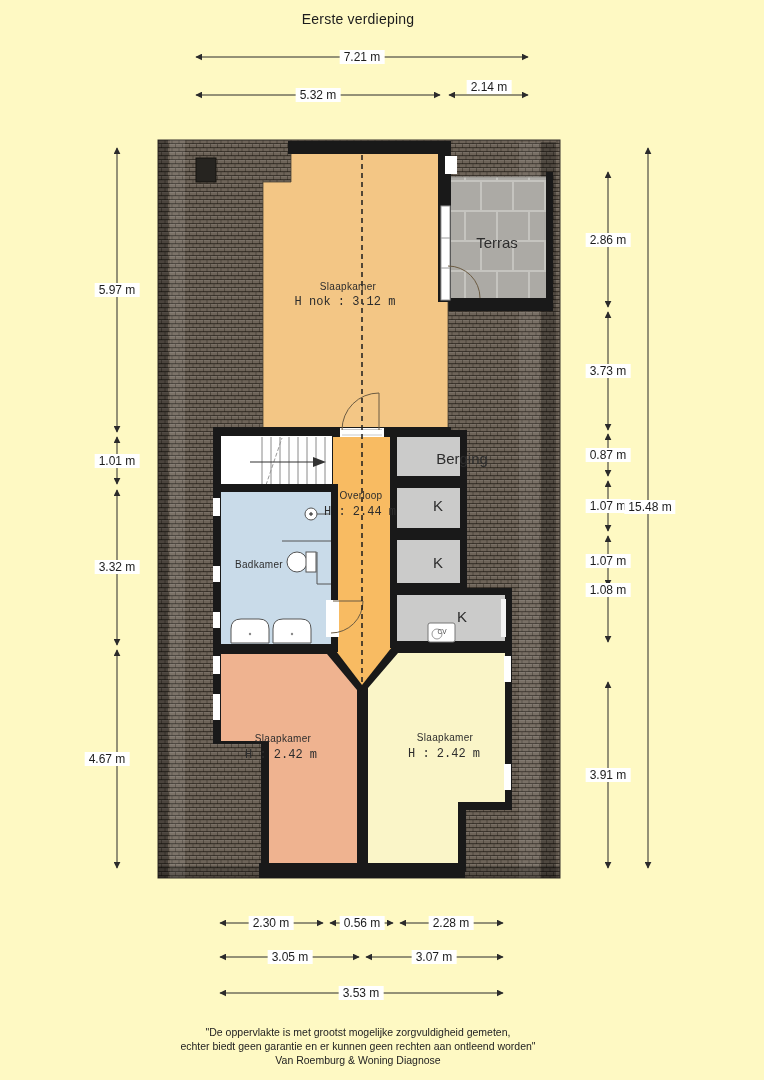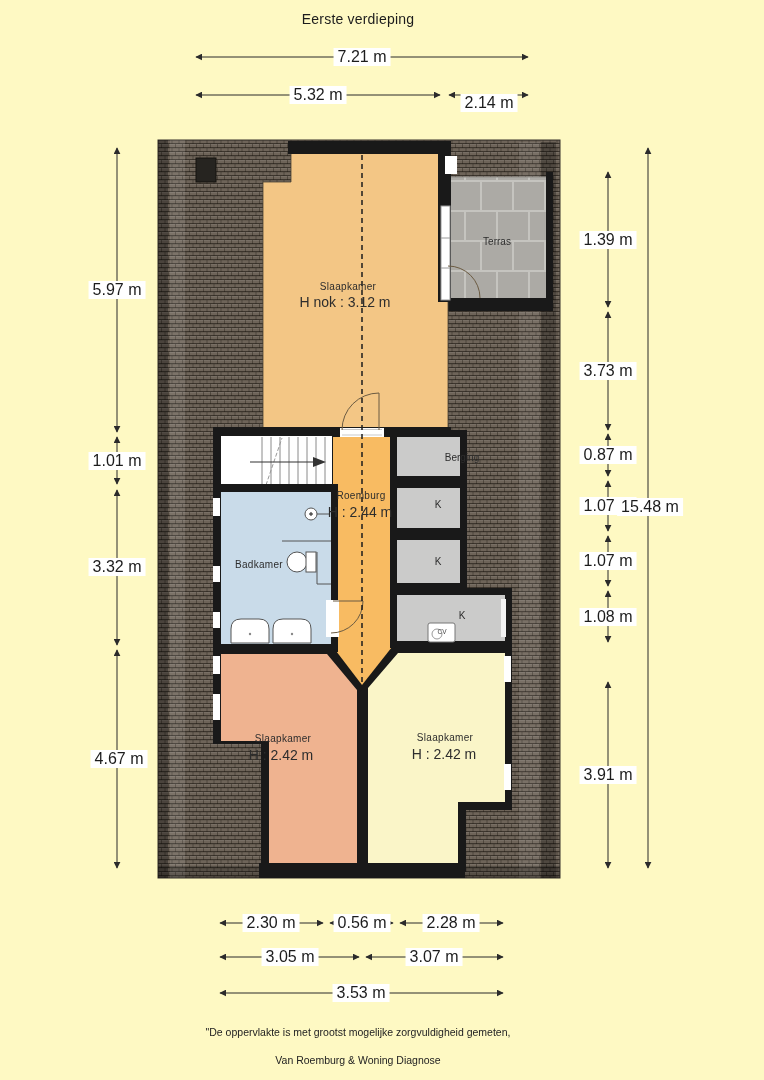--- a/index.html
+++ b/index.html
@@ -1,24 +1,24 @@
 <!DOCTYPE html>
 <html><head>
 <meta charset="utf-8">
 <style>
   html,body{margin:0;padding:0;background:#fff;}
   #page{position:relative;width:764px;height:1080px;background:#fef9c3;overflow:hidden;
         font-family:"Liberation Sans",sans-serif;}
   #plansvg{position:absolute;left:0;top:0;}
   .lbl{position:absolute;transform:translate(-50%,-50%);white-space:nowrap;line-height:1;}
   .title{font-size:14px;color:#1c1c1c;letter-spacing:0.2px;}
-  .dim{font-size:16px;color:#1c1c1c;background:#ffffff;padding:1px 4px;}
+  .dim{font-size:12px;color:#1c1c1c;background:#ffffff;padding:1px 4px;}
   .room{font-size:10px;color:#2d2d2d;letter-spacing:0.3px;}
-  .roomsub{font-size:14px;color:#2d2d2d;}
-  .roomsm{font-size:10px;color:#2d2d2d;}
+  .roomsub{font-size:12px;color:#2d2d2d;font-family:Liberation Mono, monospace;}
+  .roomsm{font-size:15px;color:#2d2d2d;}
   .cvlbl{font-size:6.5px;color:#444;}
   .foot{font-size:10.5px;color:#222;}
 </style>
 </head>
 <body>
 
 <div id="page">
 
 <svg id="plansvg" width="764" height="1080" viewBox="0 0 764 1080">
   <defs>
@@ -190,55 +190,56 @@
     <line x1="220" y1="957" x2="359" y2="957"></line>
     <line x1="366" y1="957" x2="503" y2="957"></line>
     <line x1="220" y1="993" x2="503" y2="993"></line>
   </g>
 </svg>
 
 <div class="lbl title" style="left:358px;top:19px">Eerste verdieping</div>
 
 <div class="lbl dim" style="left:362px;top:57px">7.21 m</div>
 <div class="lbl dim" style="left:318px;top:95px">5.32 m</div>
-<div class="lbl dim" style="left:489px;top:103px">2.14 m</div>
+<div class="lbl dim" style="left:489px;top:87px">2.14 m</div>
 
 <div class="lbl dim" style="left:117px;top:290px">5.97 m</div>
 <div class="lbl dim" style="left:117px;top:461px">1.01 m</div>
 <div class="lbl dim" style="left:117px;top:567px">3.32 m</div>
-<div class="lbl dim" style="left:119px;top:759px">4.67 m</div>
-
-<div class="lbl dim" style="left:608px;top:240px">1.39 m</div>
+<div class="lbl dim" style="left:107px;top:759px">4.67 m</div>
+
+<div class="lbl dim" style="left:608px;top:240px">2.86 m</div>
 <div class="lbl dim" style="left:608px;top:371px">3.73 m</div>
 <div class="lbl dim" style="left:608px;top:455px">0.87 m</div>
 <div class="lbl dim" style="left:608px;top:506px">1.07 m</div>
 <div class="lbl dim" style="left:608px;top:561px">1.07 m</div>
-<div class="lbl dim" style="left:608px;top:617px">1.08 m</div>
+<div class="lbl dim" style="left:608px;top:590px">1.08 m</div>
 <div class="lbl dim" style="left:608px;top:775px">3.91 m</div>
 <div class="lbl dim" style="left:650px;top:507px">15.48 m</div>
 
 <div class="lbl dim" style="left:271px;top:923px">2.30 m</div>
 <div class="lbl dim" style="left:362px;top:923px">0.56 m</div>
 <div class="lbl dim" style="left:451px;top:923px">2.28 m</div>
 <div class="lbl dim" style="left:290px;top:957px">3.05 m</div>
 <div class="lbl dim" style="left:434px;top:957px">3.07 m</div>
 <div class="lbl dim" style="left:361px;top:993px">3.53 m</div>
 
 <div class="lbl room" style="left:348px;top:287px">Slaapkamer</div>
 <div class="lbl roomsub" style="left:345px;top:302px">H nok : 3.12 m</div>
 <div class="lbl roomsm" style="left:497px;top:242px">Terras</div>
-<div class="lbl room" style="left:361px;top:496px">Roemburg</div>
+<div class="lbl room" style="left:361px;top:496px">Overloop</div>
 <div class="lbl roomsub" style="left:360px;top:512px">H : 2.44 m</div>
 <div class="lbl roomsm" style="left:462px;top:458px">Berging</div>
 <div class="lbl roomsm" style="left:438px;top:505px">K</div>
 <div class="lbl roomsm" style="left:438px;top:562px">K</div>
 <div class="lbl roomsm" style="left:462px;top:616px">K</div>
 <div class="lbl cvlbl" style="left:442px;top:632px">CV</div>
 <div class="lbl room" style="left:259px;top:565px">Badkamer</div>
 <div class="lbl room" style="left:283px;top:739px">Slaapkamer</div>
 <div class="lbl roomsub" style="left:281px;top:755px">H : 2.42 m</div>
 <div class="lbl room" style="left:445px;top:738px">Slaapkamer</div>
 <div class="lbl roomsub" style="left:444px;top:754px">H : 2.42 m</div>
 
 <div class="lbl foot" style="left:358px;top:1032px">"De oppervlakte is met grootst mogelijke zorgvuldigheid gemeten,</div>
+<div class="lbl foot" style="left:358px;top:1046px">echter biedt geen garantie en er kunnen geen rechten aan ontleend worden"</div>
 <div class="lbl foot" style="left:358px;top:1060px">Van Roemburg &amp; Woning Diagnose</div>
 
 </div>
 
 </body></html>

